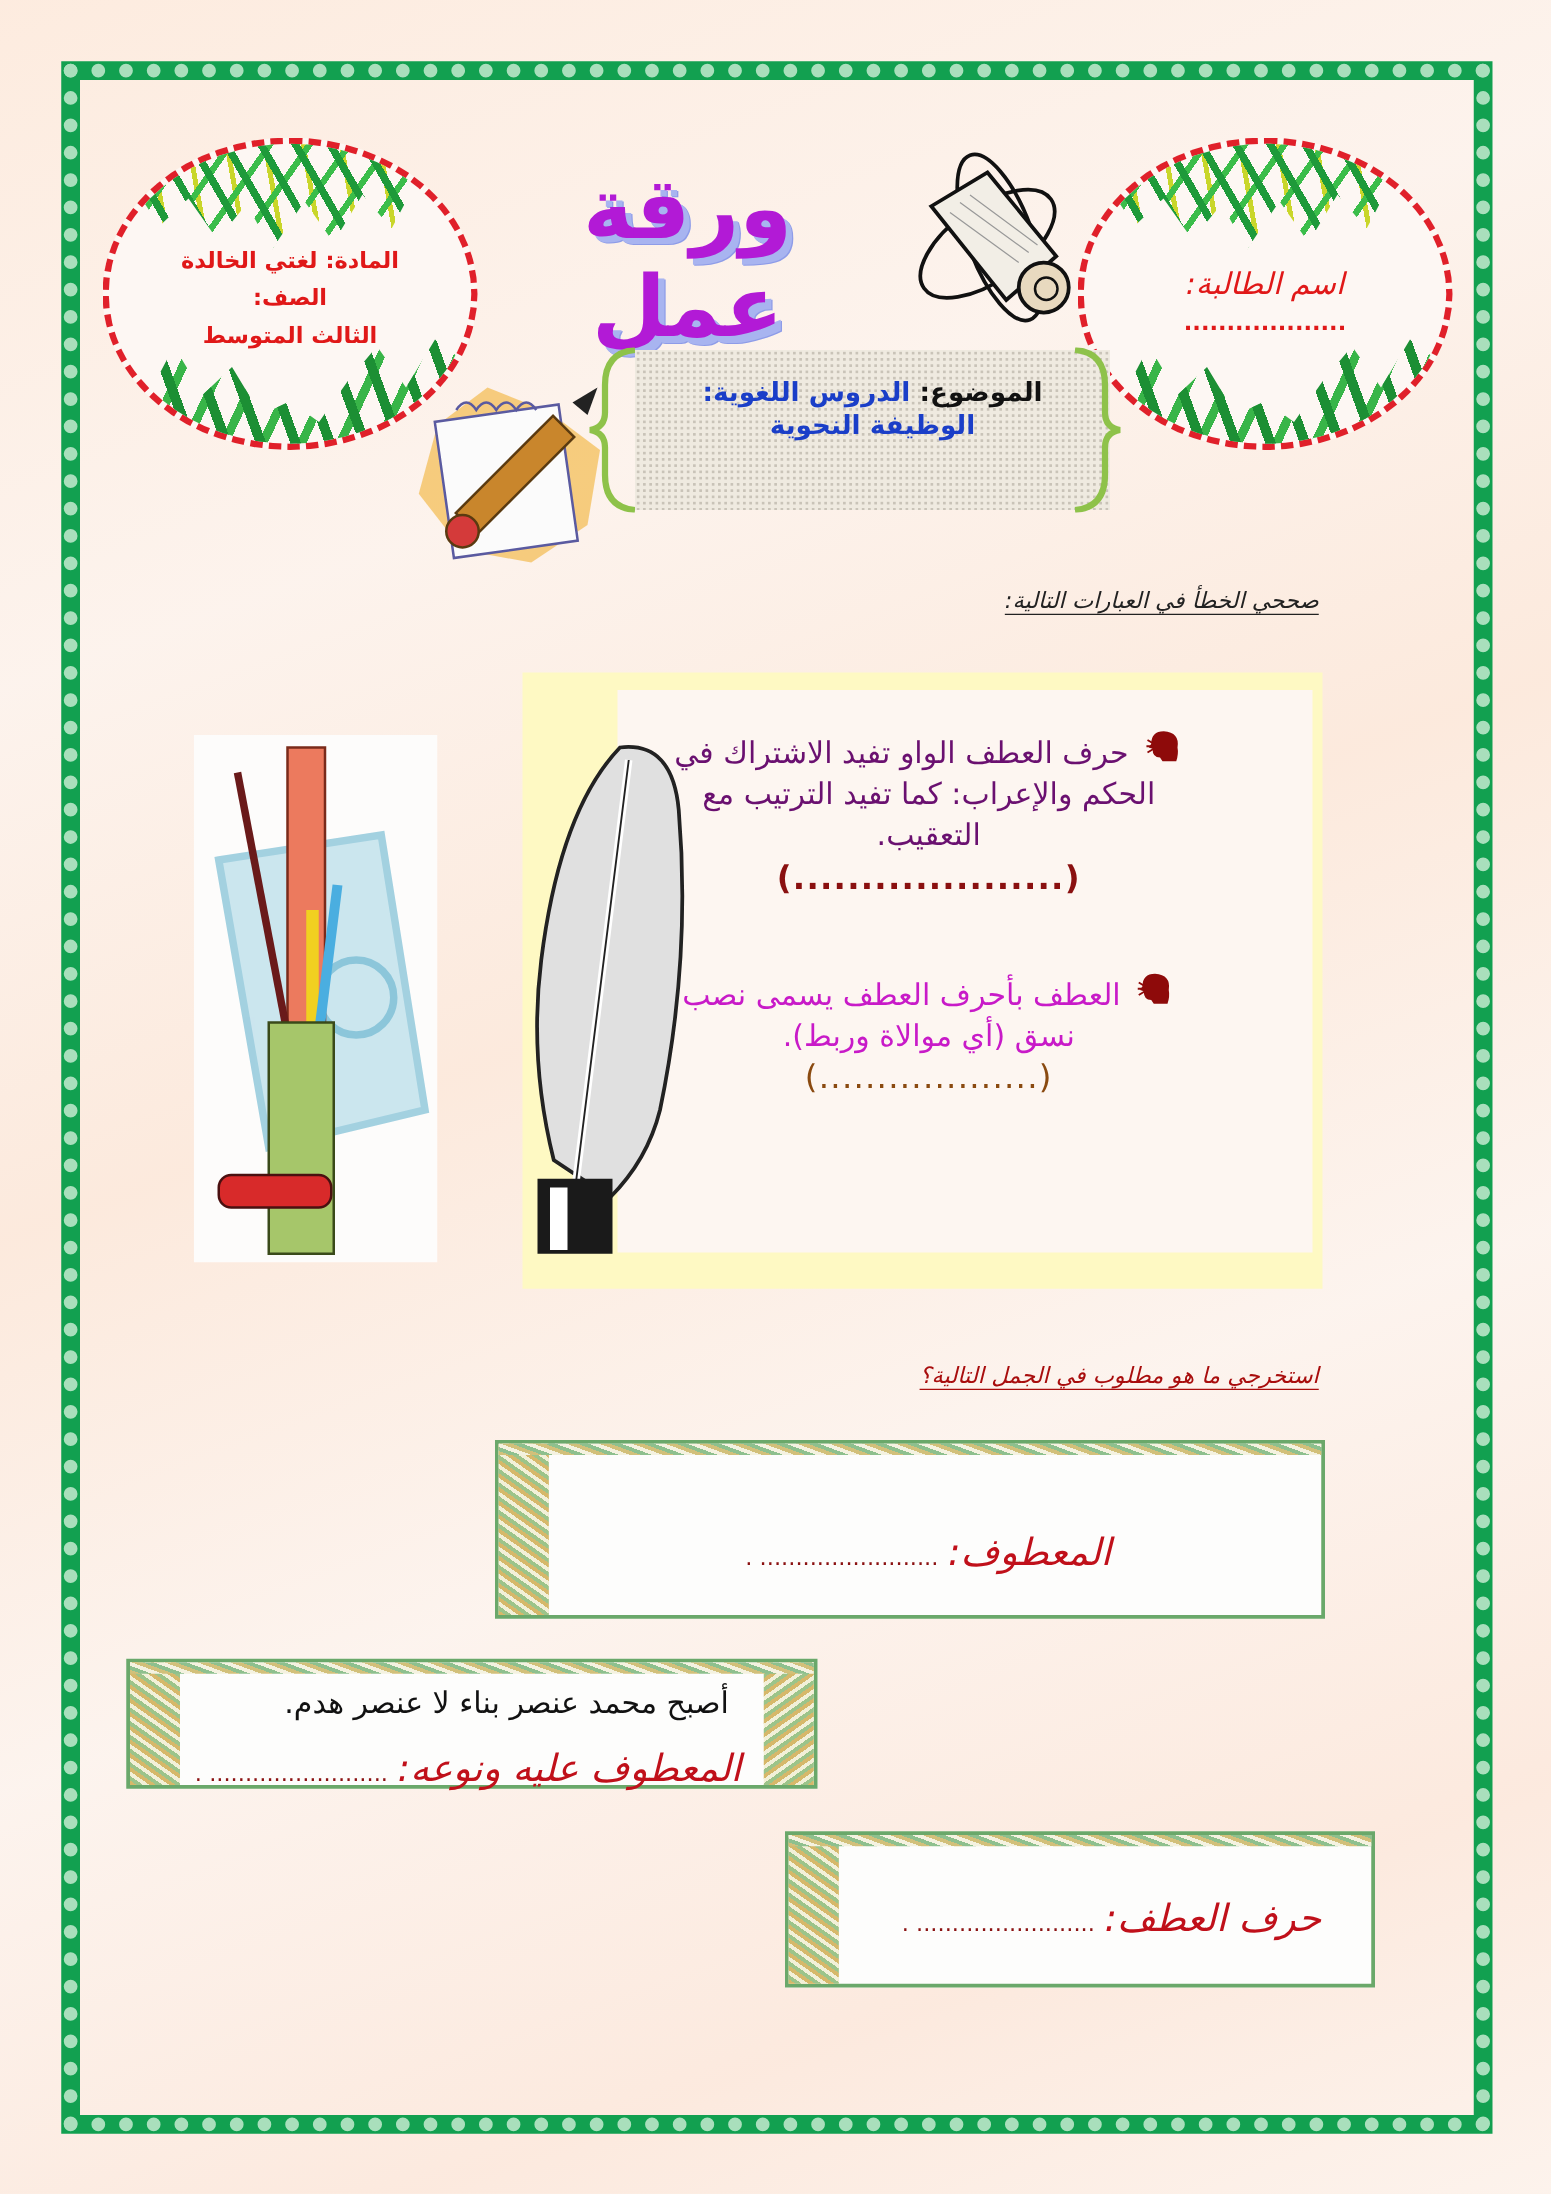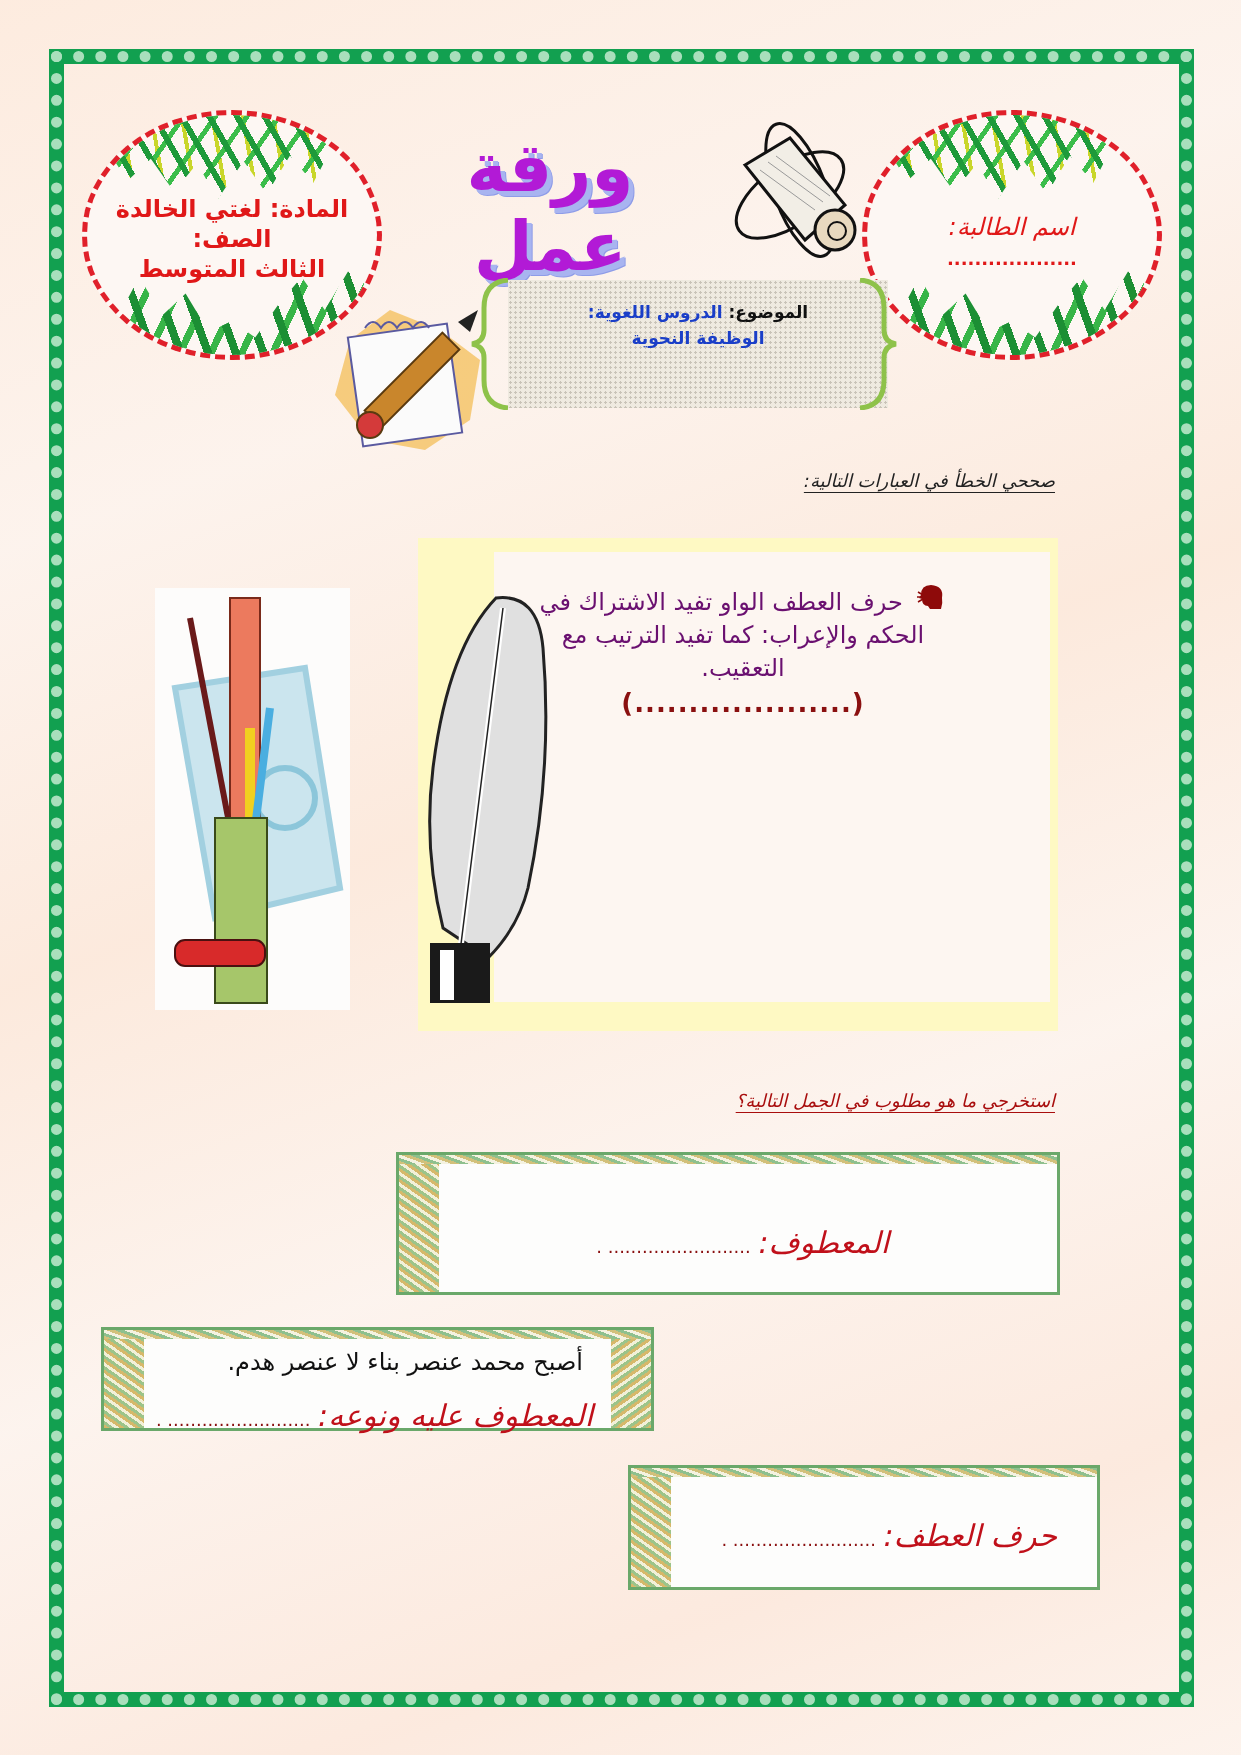--- a/index.html
+++ b/index.html
@@ -41,21 +41,21 @@
   }
   .leaves-bot {
     position: absolute; left: 0; right: 0; bottom: -10px; height: 110px;
     background:
       repeating-linear-gradient(70deg, transparent 0 10px, #1c8f34 10px 18px, transparent 18px 26px),
       repeating-linear-gradient(-65deg, transparent 0 12px, #38b548 12px 19px, transparent 19px 28px);
     clip-path: polygon(0 30%, 10% 60%, 18% 20%, 26% 55%, 34% 35%, 42% 70%, 50% 60%, 58% 75%, 66% 45%, 74% 20%, 82% 50%, 90% 15%, 100% 35%, 100% 100%, 0 100%);
   }
   .badge-text {
     position: absolute; left: 0; right: 0; text-align: center;
-    font-weight: bold; color: #e01818; font-size: 24px; line-height: 28px;
+    font-weight: bold; color: #e01818; font-size: 18px; line-height: 28px;
     z-index: 2;
   }
   .badge-text.italic { font-style: italic; font-weight: normal; font-size: 24px; }
 
   
   .title {
     position: absolute; left: 395px; top: 128px; width: 310px; text-align: center;
     font-size: 68px; font-weight: bold; color: #b21ad6;
     text-shadow: 5px 5px 0 #a8b4f0, 6px 6px 0 #8e9ce8;
     font-family: "DejaVu Sans", sans-serif;
@@ -63,21 +63,21 @@
   }
 
   
   .topic {
     position: absolute; left: 508px; top: 280px; width: 380px; height: 128px;
     background-color: #efeae0;
     background-image: radial-gradient(#c9c3b8 1px, transparent 1.2px);
     background-size: 5px 5px;
   }
   .brace { position: absolute; top: 278px; width: 40px; height: 132px; }
-  .topic-line { position: absolute; left: 0; right: 0; text-align: center; font-weight: bold; font-size: 17px; }
+  .topic-line { position: absolute; left: 0; right: 0; text-align: center; font-weight: bold; font-size: 21px; }
   .topic-label { color: #111; }
   .topic-value { color: #1a3ec8; }
 
   
   .heading {
     position: absolute; font-style: italic; font-size: 18px; text-decoration: underline;
     text-underline-offset: 5px;
   }
 
   
@@ -200,20 +200,30 @@
     <span class="bullet">
       <svg width="30" height="26" viewBox="0 0 30 26">
           <path d="M14 1 Q24 1 24 11 L26 14 L23 15 Q23 22 17 22 L15 25 L4 25 Q2 19 3 14 Q1 2 14 1 Z" fill="#8e0a0a" transform="scale(-1,1) translate(-28,0)"></path>
           <path d="M1 8 L6 11 M0 13 L6 13 M1 18 L6 15" stroke="#8e0a0a" stroke-width="1.5"></path>
         </svg>
     </span>
     <span>حرف العطف الواو تفيد الاشتراك في الحكم والإعراب: كما تفيد الترتيب مع التعقيب.</span>
     <div class="answer-paren" style="color:#8a1010; font-weight:bold; margin-top:2px;">(....................)</div>
   </div>
 
+  <div class="stmt" style="top:240px; color:#c81ac8;">
+    <span class="bullet">
+      <svg width="30" height="26" viewBox="0 0 30 26">
+          <path d="M14 1 Q24 1 24 11 L26 14 L23 15 Q23 22 17 22 L15 25 L4 25 Q2 19 3 14 Q1 2 14 1 Z" fill="#8e0a0a" transform="scale(-1,1) translate(-28,0)"></path>
+          <path d="M1 8 L6 11 M0 13 L6 13 M1 18 L6 15" stroke="#8e0a0a" stroke-width="1.5"></path>
+        </svg>
+    </span>
+    <span>العطف بأحرف العطف يسمى نصب نسق (أي موالاة وربط).</span>
+    <div class="answer-paren" style="color:#8a4a10;">(...................)</div>
+  </div>
 </div>
 
 <div class="heading" style="right:186px; top:1090px; color:#a80d0d;">استخرجي ما هو مطلوب في الجمل التالية؟</div>
 
 <div class="scroll" style="left:396px; top:1152px; width:664px; height:143px; border-bottom-left-radius:0;">
   <div class="s-line" style="right:168px; top:70px;">
     <span class="s-label">المعطوف:</span>
     <span class="dots">......................... .</span>
   </div>
 </div>

